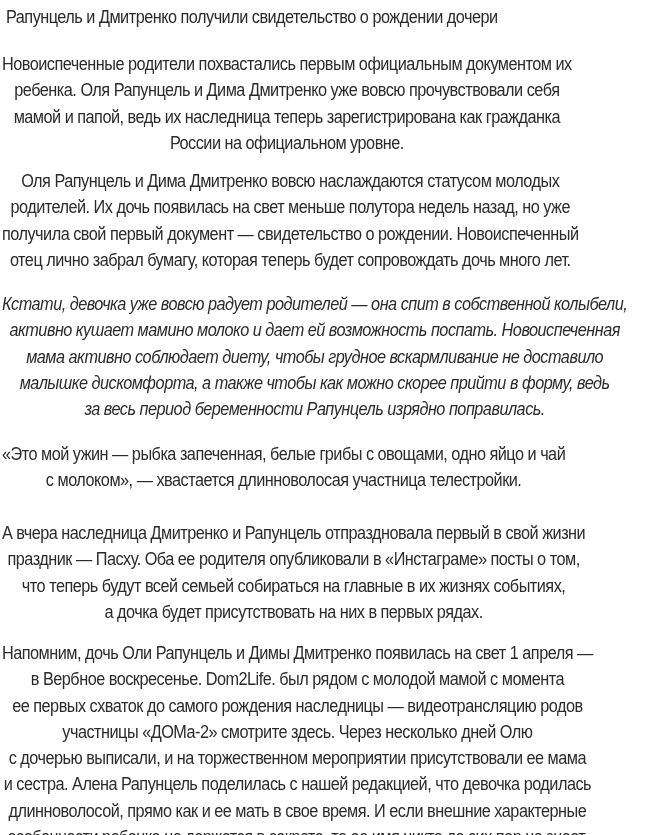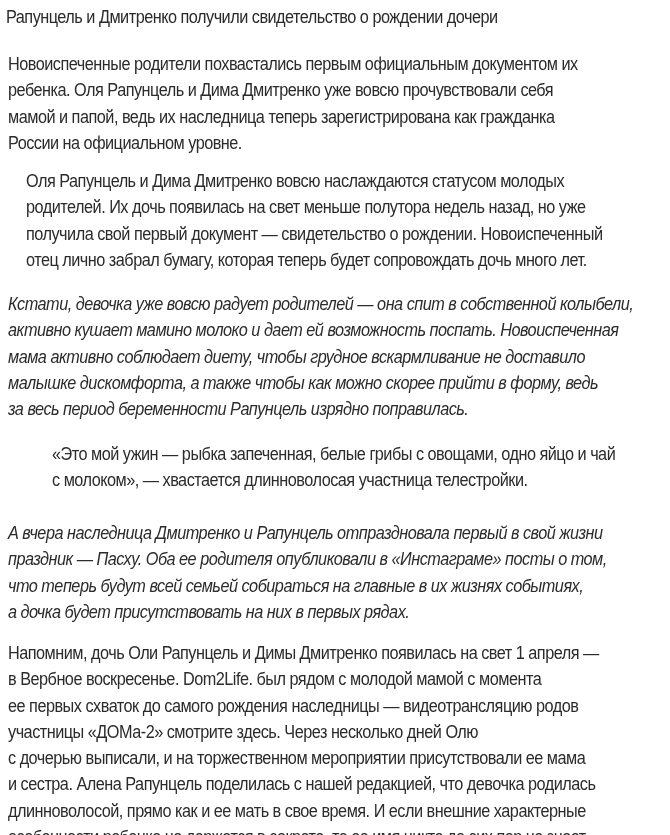--- a/index.html
+++ b/index.html
@@ -28,38 +28,39 @@
       font-size: 17.5px;
       line-height: 26px;
       letter-spacing: -0.55px;
       white-space: nowrap;
       transform: scaleX(0.93);
       transform-origin: left top;
       color: #2a2a2a;
     }
     .para {
       position: absolute;
-      left: 8px;
+      left: 2px;
       font-size: 17.5px;
       line-height: 26.3px;
       letter-spacing: -0.55px;
       color: #2b2b2b;
+      text-align: center;
     }
     .line {
       display: block;
       white-space: nowrap;
       transform: scaleX(0.93);
       transform-origin: left top;
       height: 26.3px;
     }
     #p1 { top: 51px; }
-    #p2 { top: 168px; margin-left: 18px; }
+    #p2 { top: 168px; }
     #p3 { top: 291px; font-style: italic; }
-    #p4 { top: 441px; margin-left: 44px; }
-    #p5 { top: 520px; font-style: italic; }
+    #p4 { top: 441px; }
+    #p5 { top: 520px; }
     #p6 { top: 640px; }
   </style>
 </head>
 <body>
 
 <div class="page">
   <div class="title">Рапунцель и Дмитренко получили свидетельство о рождении дочери</div>
 
   <div class="para" id="p1">
     <span class="line">Новоиспеченные родители похвастались первым официальным документом их</span>

